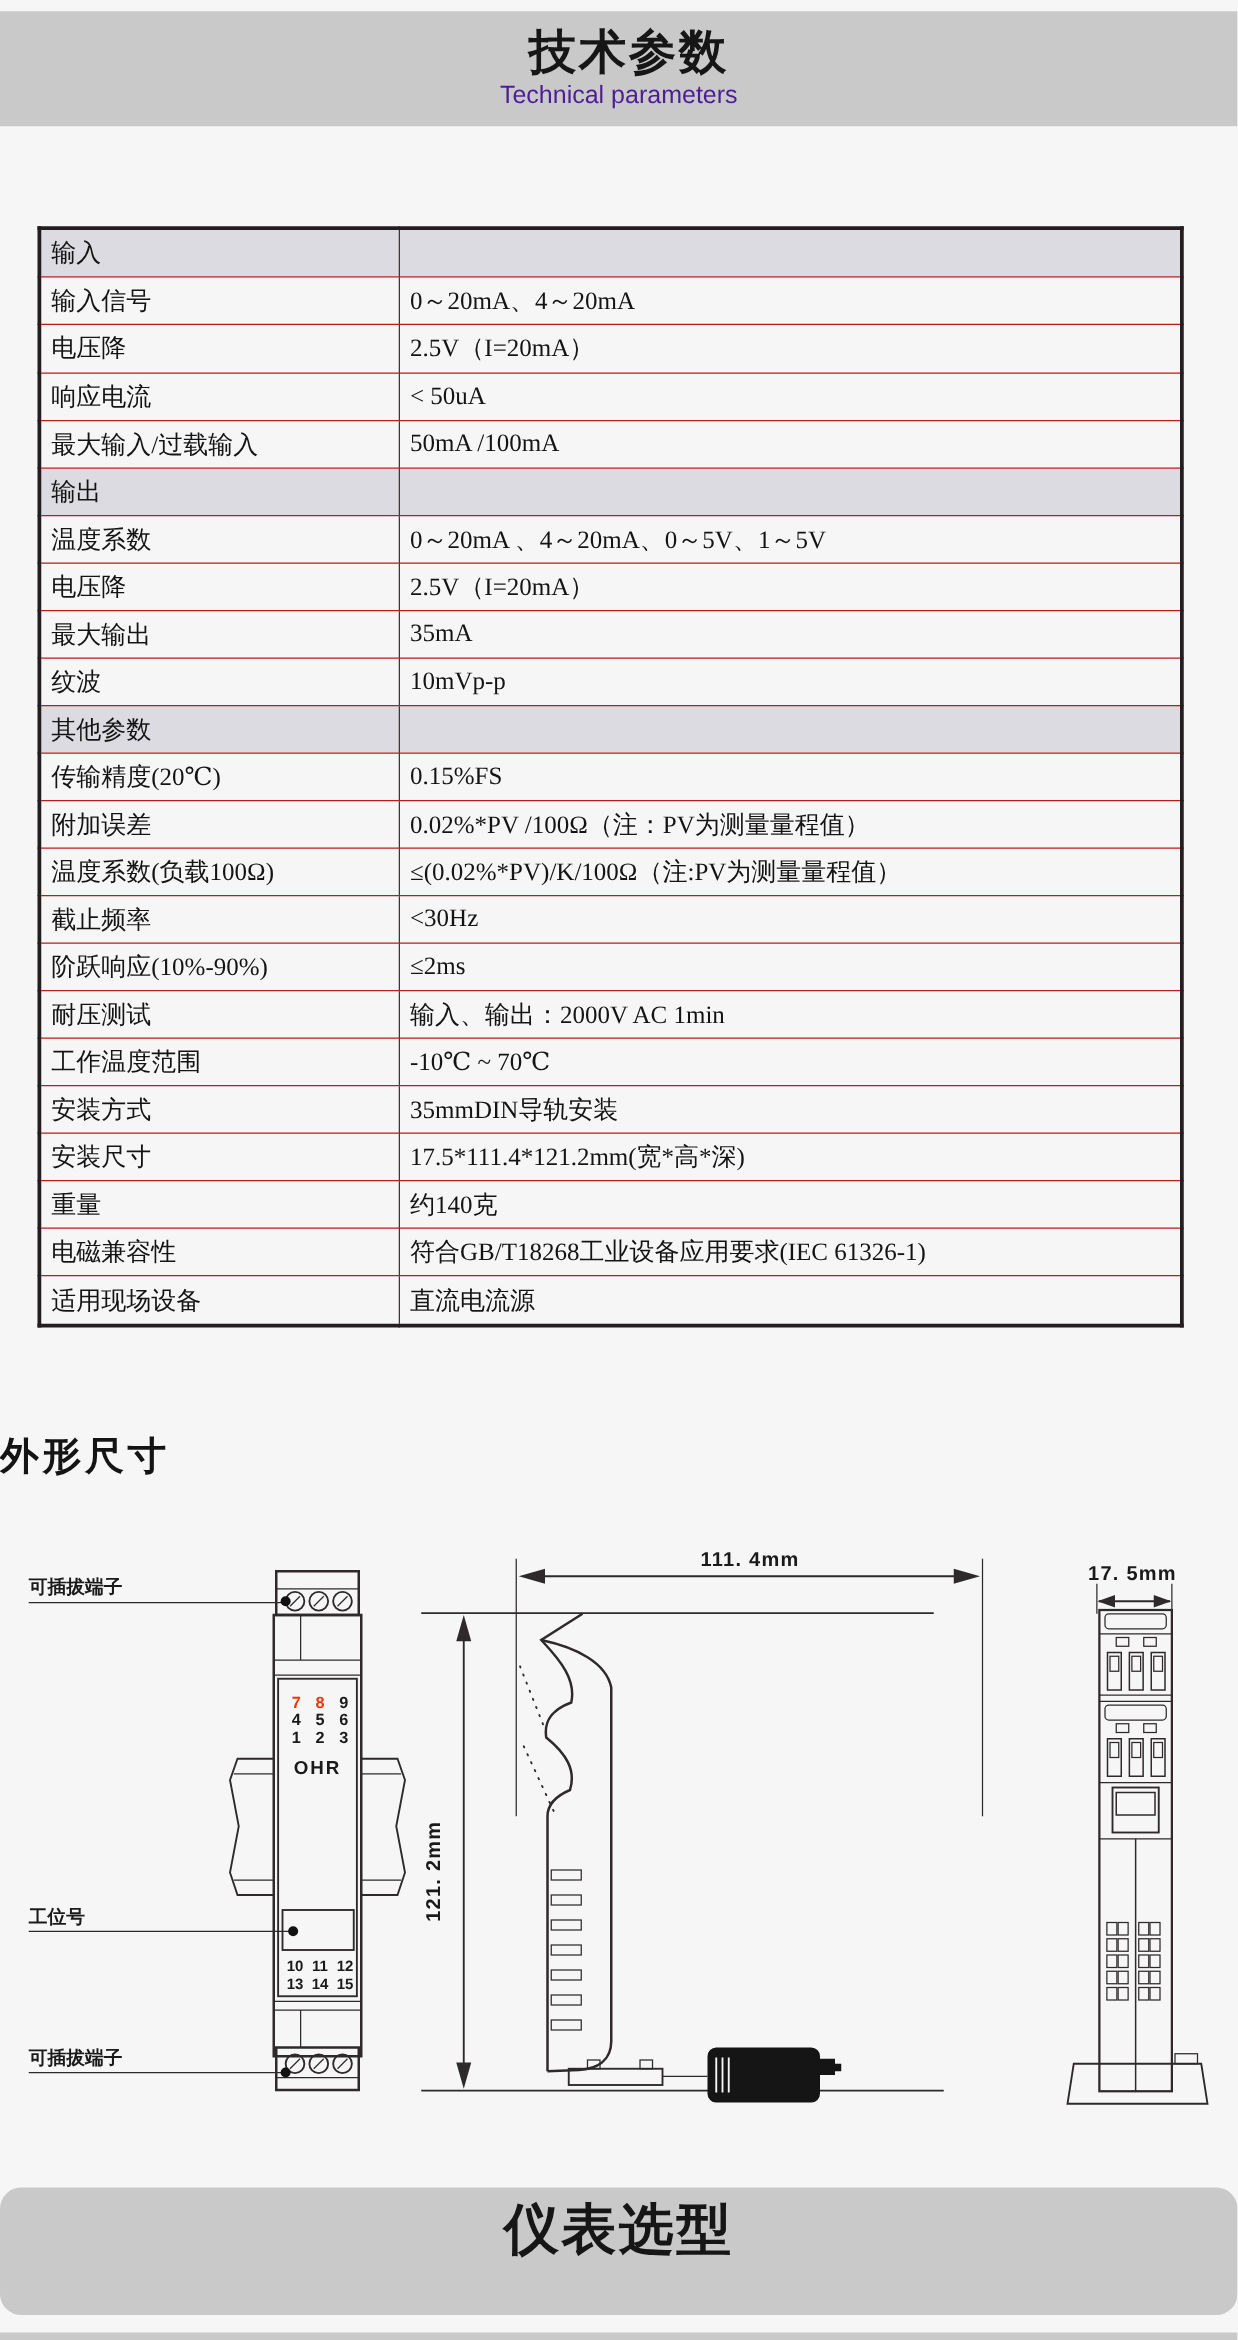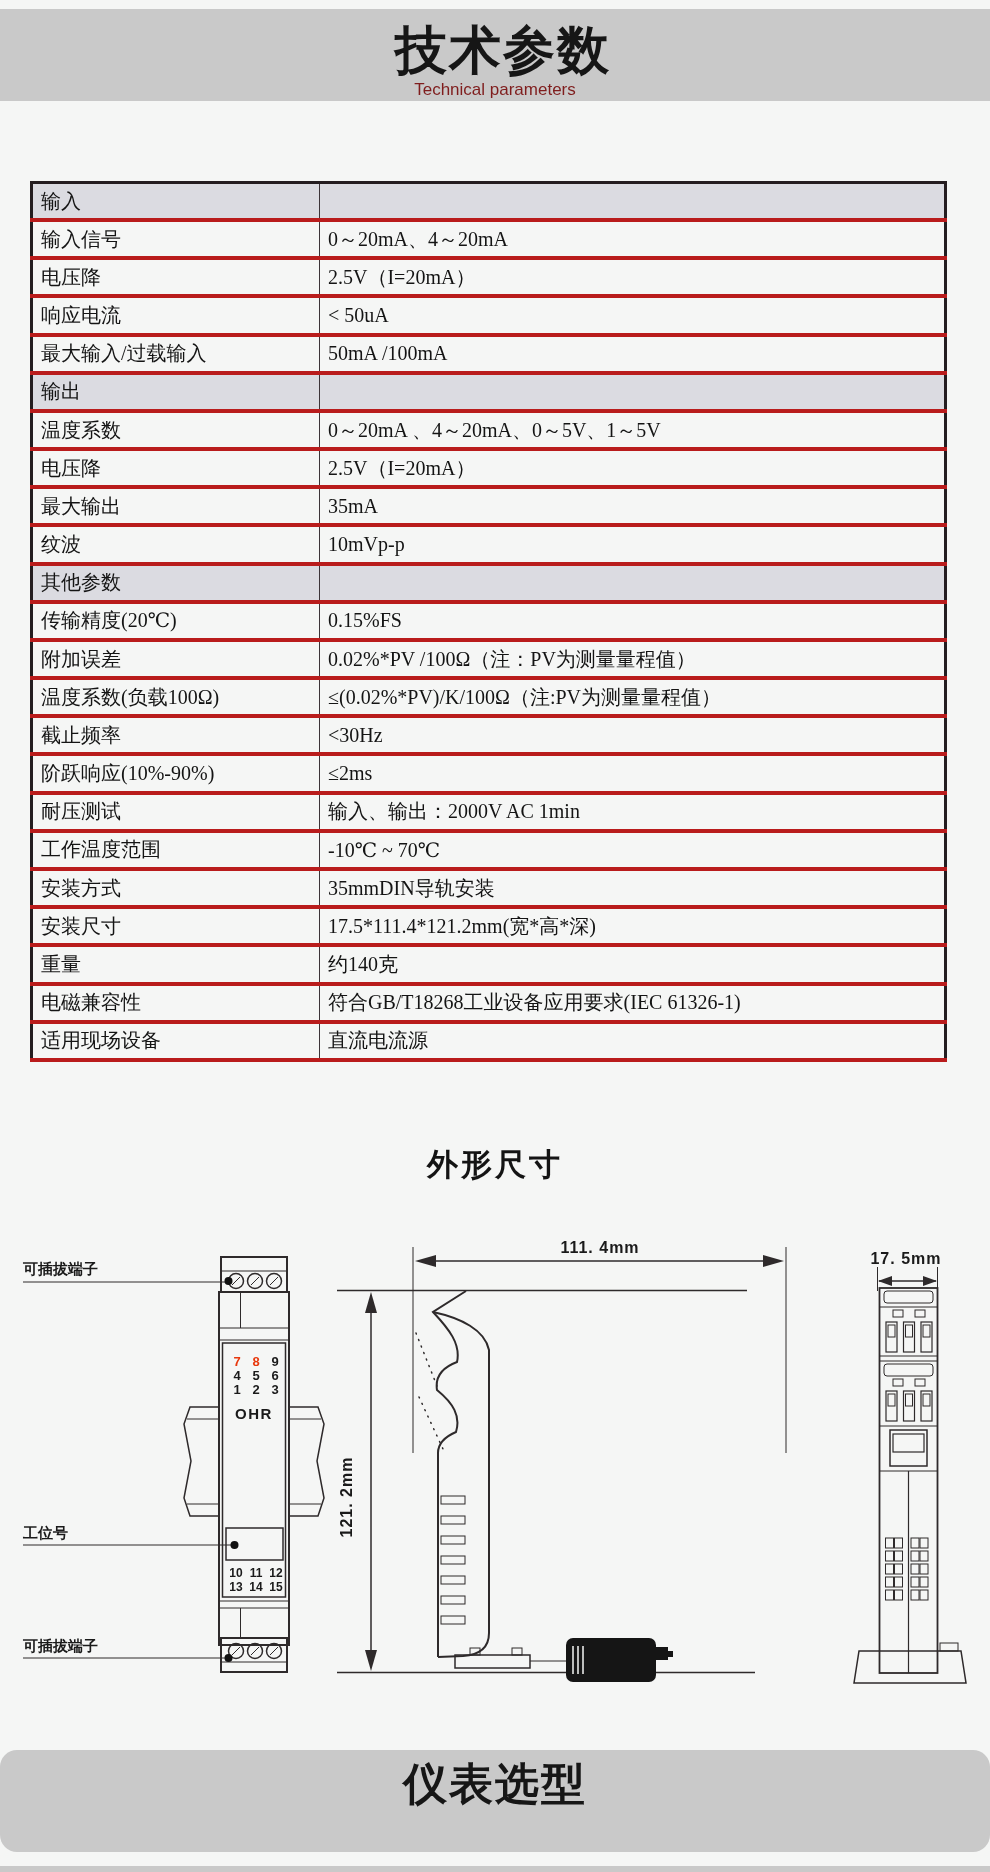--- a/index.html
+++ b/index.html
@@ -4,38 +4,38 @@
 <style>
   html,body{margin:0;padding:0;}
   body{width:990px;height:1872px;background:#f5f6f5;font-family:"Liberation Sans","DejaVu Sans",sans-serif;color:#111;}
   .page{position:relative;width:990px;height:1872px;overflow:hidden;background:#f5f6f5;}
 
   
   .band{position:absolute;left:0;width:990px;background:#c9c9c9;text-align:center;}
   .band-top{top:9px;height:92px;}
   .band-bottom{top:1750px;height:102px;border-radius:17px;}
   .band-title{font-weight:bold;color:#161616;letter-spacing:2px;}
-  .band-top .band-title{font-size:52px;padding-top:13px;line-height:1.1;padding-left:16px;}
+  .band-top .band-title{font-size:38px;padding-top:13px;line-height:1.1;padding-left:16px;}
   .band-bottom .band-title{font-size:44px;padding-top:10px;line-height:1.1;}
-  .band-subtitle{font-size:17px;color:#7f1d1d;margin-top:1px;}
+  .band-subtitle{font-size:20px;color:#4c1d95;margin-top:1px;}
   .band-sliver{position:absolute;left:0;top:1866px;width:990px;height:6px;background:#c9c9c9;}
 
   
   table.spec{position:absolute;left:30px;top:181px;width:917px;height:881px;
     border-collapse:collapse;table-layout:fixed;
     border:3px solid #241d20;background:#f5f6f5;
     font-family:"Liberation Serif","DejaVu Serif",serif;font-size:20px;color:#141414;}
   table.spec col.c1{width:288px;}
-  table.spec td{border-bottom:4px solid #b91c1c;vertical-align:middle;padding:0 4px 0 8px;
+  table.spec td{border-bottom:1px solid #b91c1c;vertical-align:middle;padding:0 4px 0 8px;
     white-space:nowrap;overflow:hidden;}
   table.spec td.lab{border-right:1.5px solid #3c3438;}
   table.spec tr.section td{background:#dbdbe1;}
 
   
-  .dim-title{position:absolute;left:0;top:1144px;width:990px;text-align:center;
+  .dim-title{position:absolute;left:0;top:1144px;width:990px;text-align:left;
     font-size:31px;font-weight:bold;letter-spacing:3px;color:#141414;}
 
   
   svg.drawings{position:absolute;left:0;top:1230px;width:990px;height:480px;}
   svg.drawings .ln{stroke:#2e2a2b;fill:none;}
   svg.drawings text{fill:#1a1a1a;font-family:"Liberation Sans","DejaVu Sans",sans-serif;}
   .cn-label{font-size:15px;font-weight:bold;}
   .dim-text{font-size:16px;font-weight:bold;letter-spacing:1px;}
   .digit{font-size:13px;font-weight:bold;text-anchor:middle;}
   .digit.red{fill:#e8380d;}

